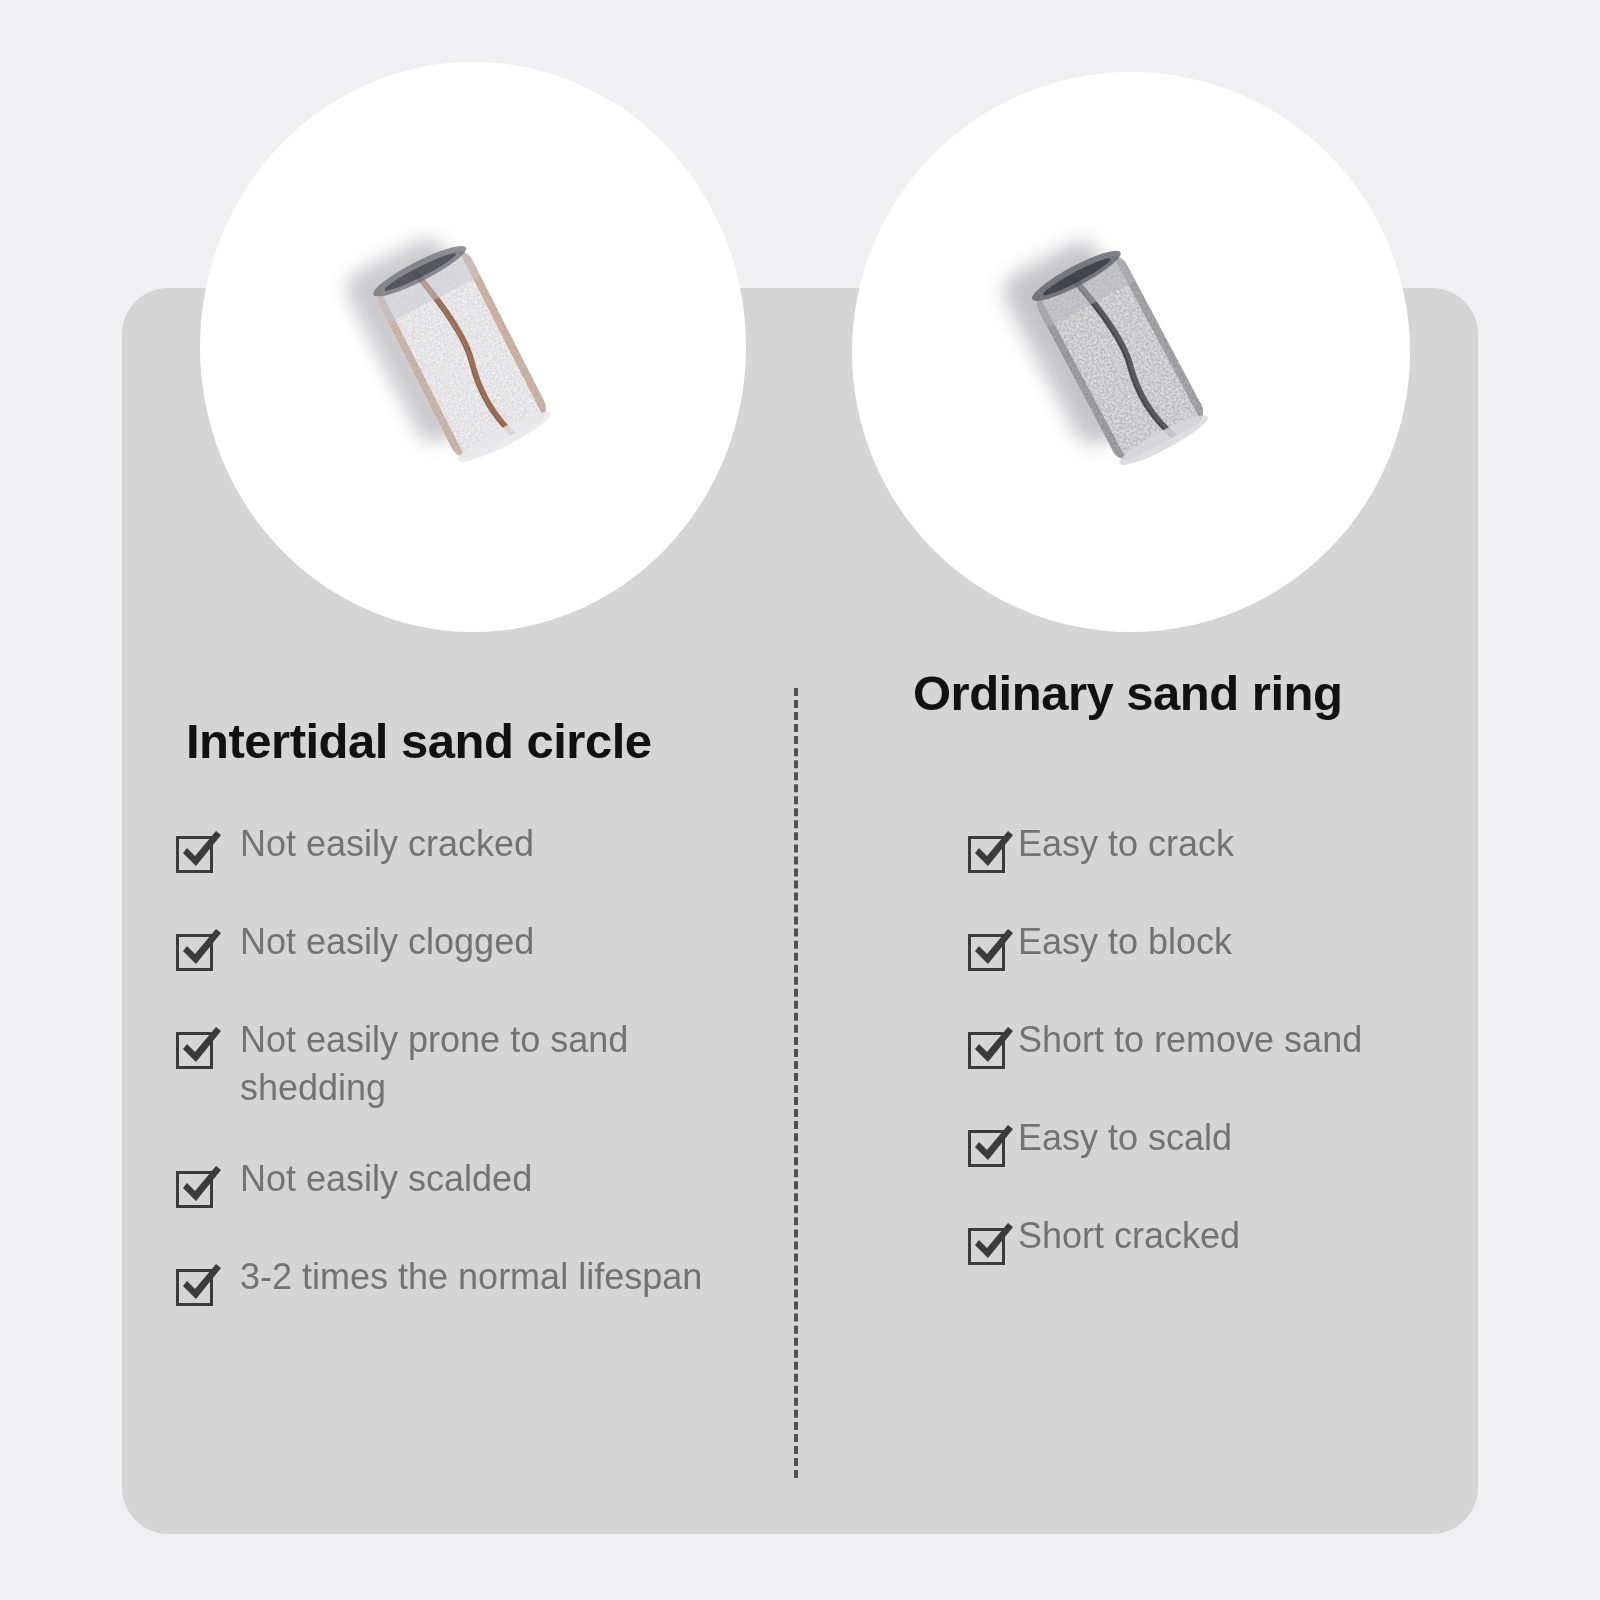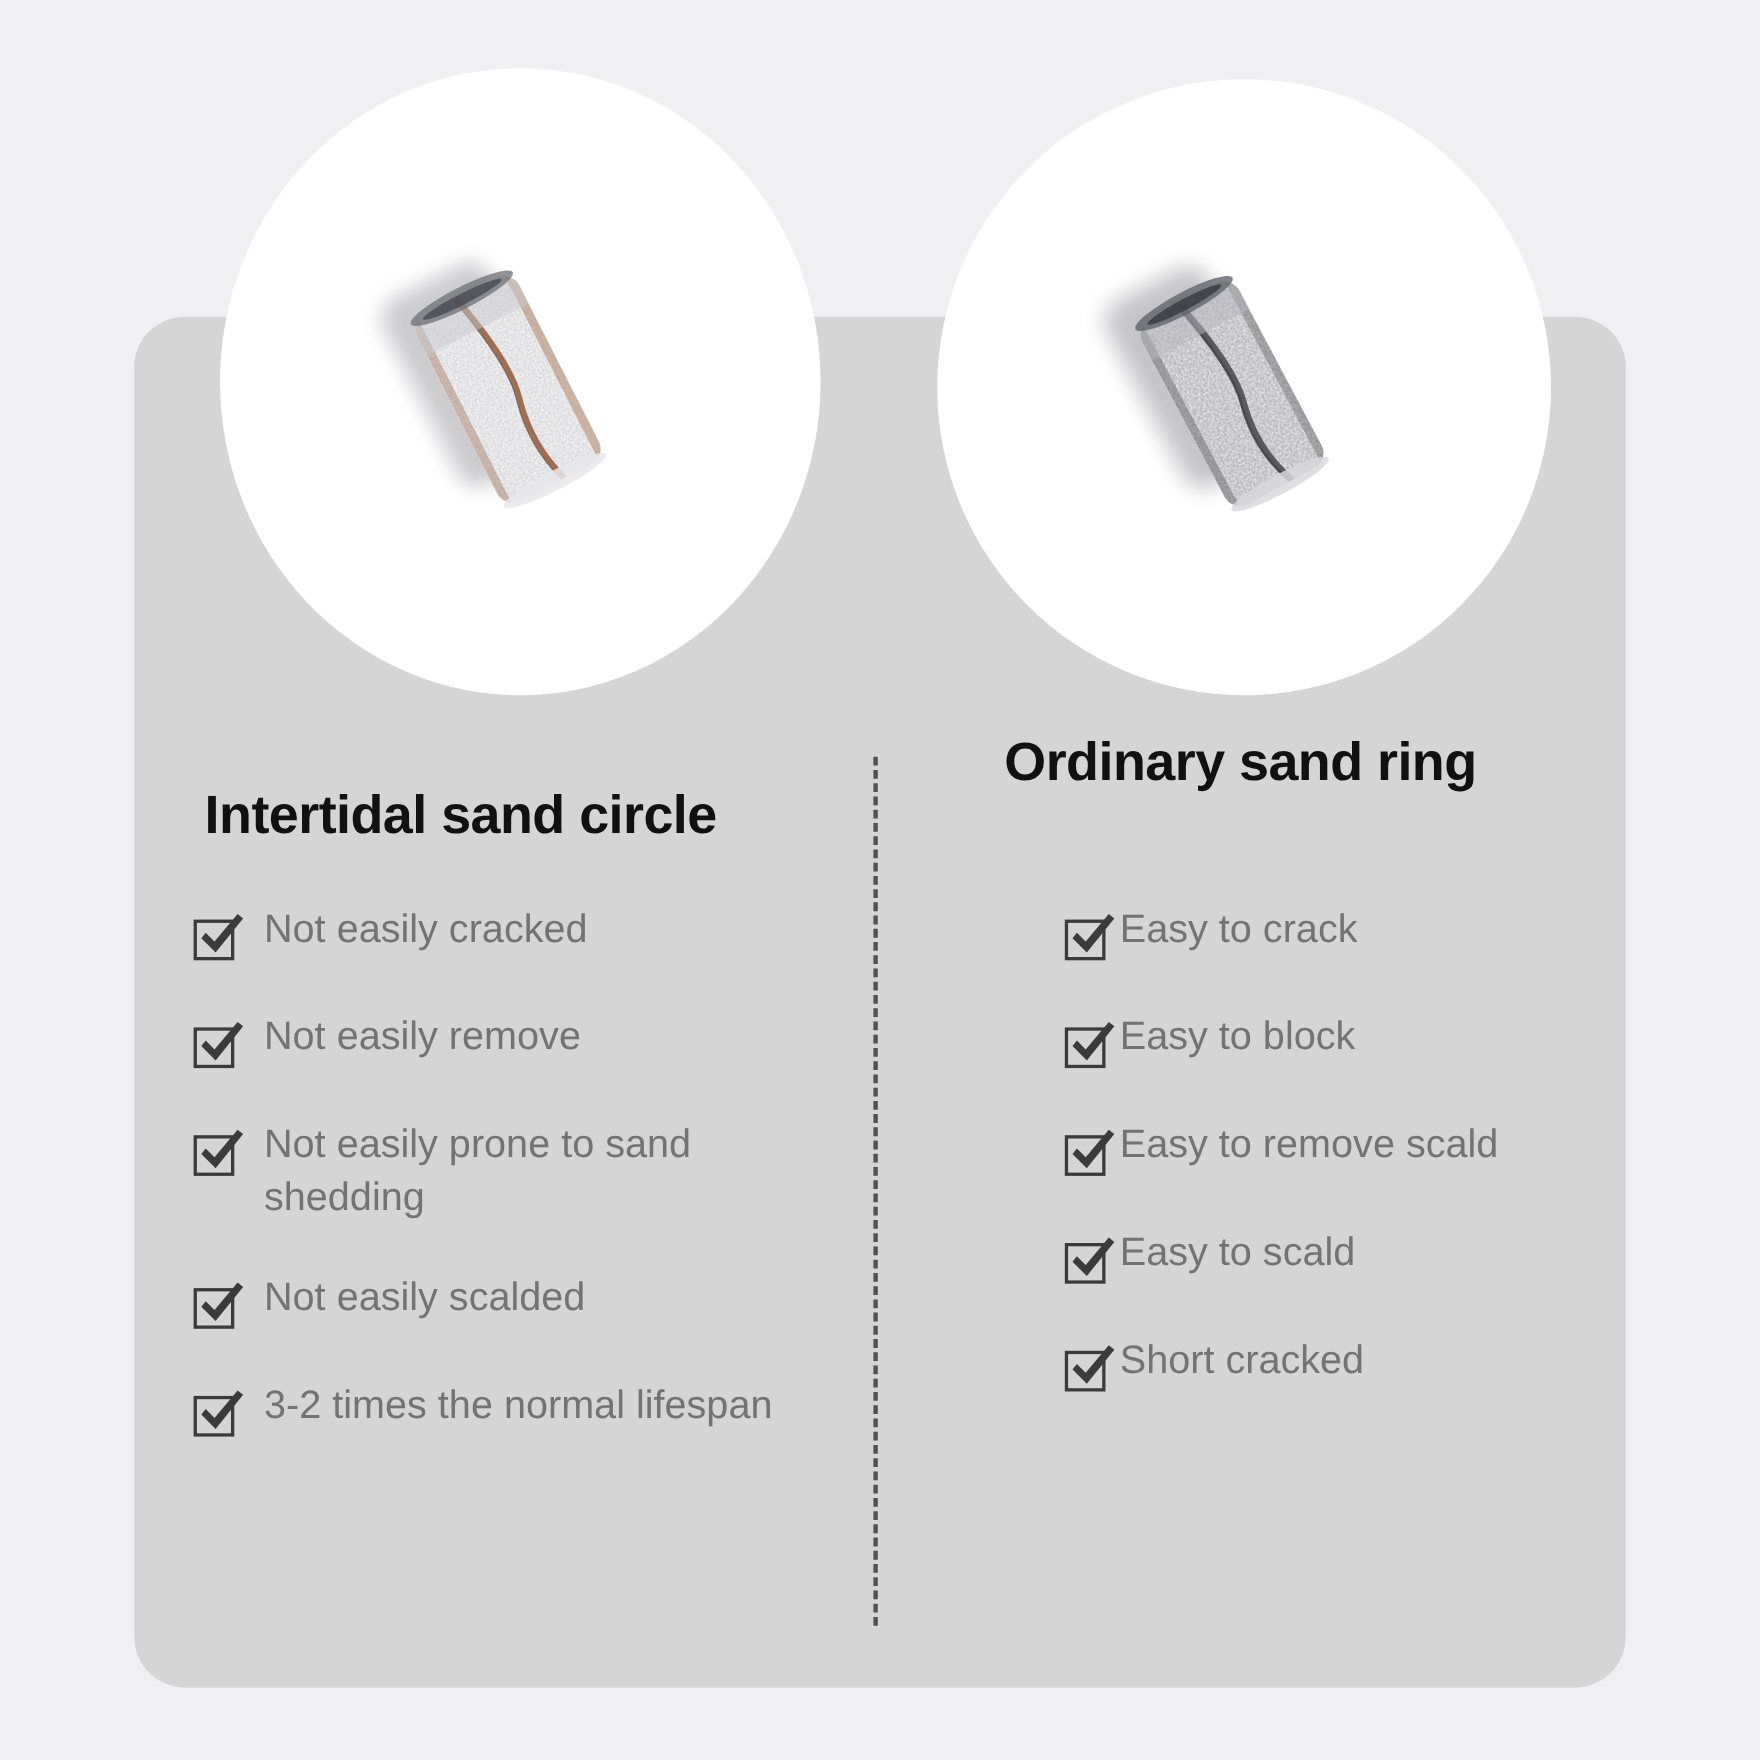--- a/index.html
+++ b/index.html
@@ -234,21 +234,21 @@
       </span>
       <span class="feature-text">Not easily cracked</span>
     </div>
     <div class="feature">
       <span class="checkbox">
         <span class="box"></span>
         <svg viewBox="0 0 50 50" aria-hidden="true">
           <path d="M6 27 L10 22 L18 30 L39 5 L44 9 L19 40 Z" fill="#3b3b3b"></path>
         </svg>
       </span>
-      <span class="feature-text">Not easily remove</span>
+      <span class="feature-text">Not easily clogged</span>
     </div>
     <div class="feature">
       <span class="checkbox">
         <span class="box"></span>
         <svg viewBox="0 0 50 50" aria-hidden="true">
           <path d="M6 27 L10 22 L18 30 L39 5 L44 9 L19 40 Z" fill="#3b3b3b"></path>
         </svg>
       </span>
       <span class="feature-text">Not easily prone to sand shedding</span>
     </div>
@@ -291,21 +291,21 @@
       </span>
       <span class="feature-text">Easy to block</span>
     </div>
     <div class="feature">
       <span class="checkbox">
         <span class="box"></span>
         <svg viewBox="0 0 50 50" aria-hidden="true">
           <path d="M6 27 L10 22 L18 30 L39 5 L44 9 L19 40 Z" fill="#3b3b3b"></path>
         </svg>
       </span>
-      <span class="feature-text">Easy to remove scald</span>
+      <span class="feature-text">Short to remove sand</span>
     </div>
     <div class="feature">
       <span class="checkbox">
         <span class="box"></span>
         <svg viewBox="0 0 50 50" aria-hidden="true">
           <path d="M6 27 L10 22 L18 30 L39 5 L44 9 L19 40 Z" fill="#3b3b3b"></path>
         </svg>
       </span>
       <span class="feature-text">Easy to scald</span>
     </div>

